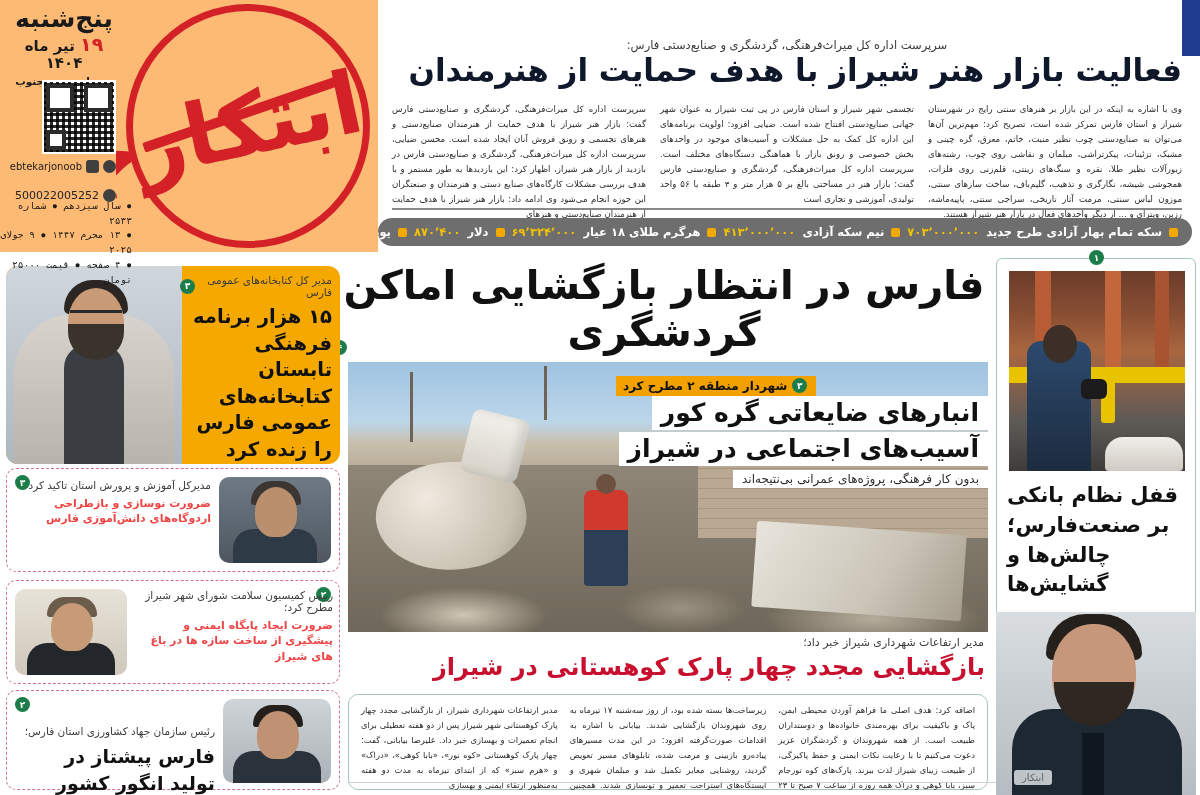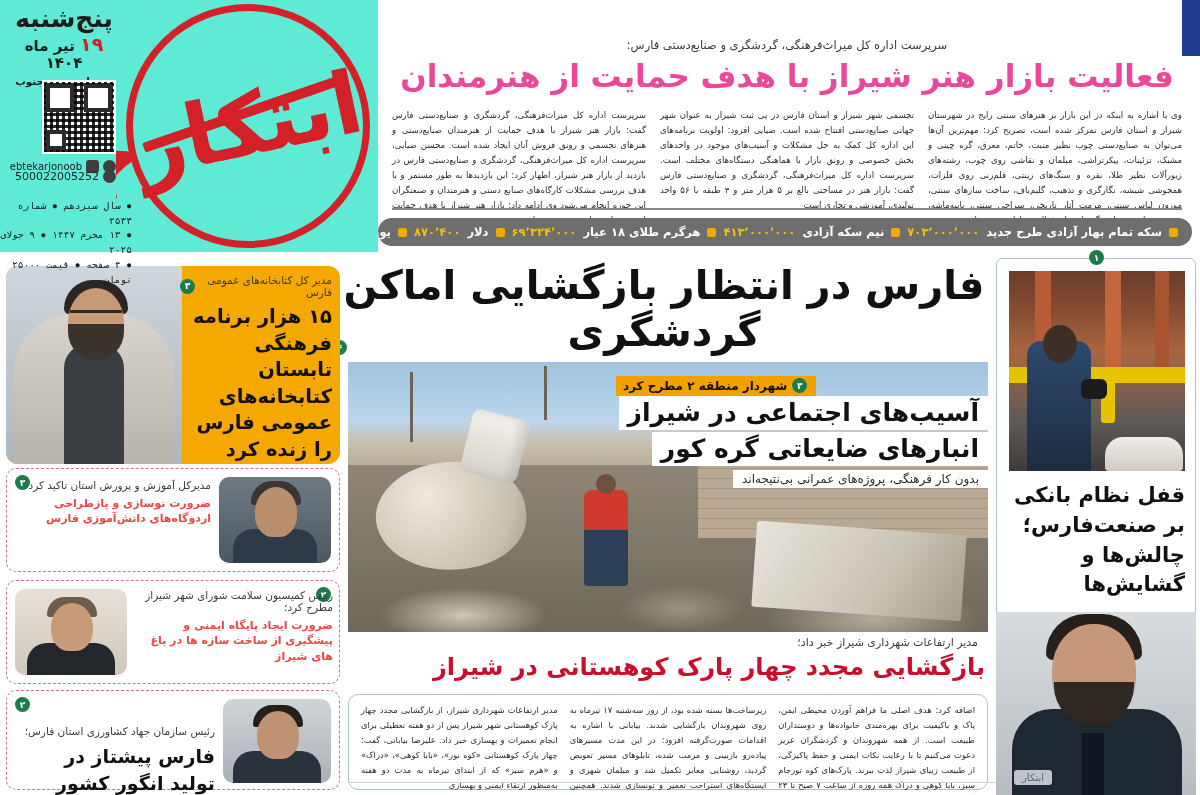--- a/index.html
+++ b/index.html
@@ -13,21 +13,21 @@
   .page {
     position: relative;
     width: 1200px; height: 795px;
     background: #ffffff;
   }
 
   
   .masthead {
     position: absolute; left: 0; top: 0;
     width: 378px; height: 252px;
-    background: #5eead4;
+    background: #fdba74;
     z-index: 5;
   }
   .mast-date-col {
     position: absolute; right: 258px; top: 6px;
     width: 112px; text-align: center; direction: rtl;
   }
   .mast-weekday {
     font-size: 25px; font-weight: bold; color: #1a1a1a;
     letter-spacing: 1px; line-height: 1.05;
   }
@@ -65,21 +65,21 @@
     display: flex; align-items: center; gap: 4px;
   }
   .sicon {
     width: 13px; height: 13px; border-radius: 3px;
     background: #3f3f3f; flex: none;
     display:inline-block;
   }
   .sicon.round { border-radius: 50%; }
   .social-handle { font-size: 10px; color: #222; font-family:"DejaVu Sans",sans-serif; }
   .sms-row {
-    position: absolute; right: 262px; top: 170px;
+    position: absolute; right: 262px; top: 189px;
     width: 116px; direction: rtl;
     display: flex; align-items: center; gap: 4px;
   }
   .sms-num { font-size: 11px; color: #222; }
   .mast-meta {
     position: absolute; right: 246px; top: 200px;
     width: 132px; direction: rtl; text-align: right;
     font-size: 9.5px; color: #1a1a1a; line-height: 1.55; font-family: Liberation Mono, monospace;
   }
 
@@ -132,22 +132,22 @@
   .blue-corner::after {
     content:''; position:absolute; left:-10px; top:-2px;
     width: 70px; height: 58px; background:#fff;
     border-bottom-left-radius: 60px;
   }
   .ta-kicker {
     text-align: center; font-size: 11.5px; color: #3a3a3a;
     margin-top: 28px; position: relative; z-index: 2;
   }
   .ta-head {
-    text-align: center; font-size: 31px; font-weight: bold;
-    color: #ec4899; margin-top: 6px; letter-spacing: -0.5px;
+    text-align: right; font-size: 31px; font-weight: bold;
+    color: #0f172a; letter-spacing: -0.5px;
     position: relative; z-index: 2;
   }
   .ta-cols {
     display: flex; gap: 14px; margin-top: 14px;
     font-size: 8.6px; line-height: 1.75; color: #2a2a2a;
     text-align: justify;
   }
   .ta-cols .col { flex: 1; }
   .ta-rule {
     position:absolute; left:14px; right:18px; bottom: 6px;
@@ -421,34 +421,34 @@
   }
   .rc-photo .wkhead { position:absolute; left:34px; top:54px; width:34px; height:38px; background:#3b2f27; border-radius:50%; }
   .rc-photo .glove { position:absolute; left:72px; top:108px; width:26px; height:20px; background:#1b1b1b; border-radius:6px; }
   .rc-photo .tool { position:absolute; left:92px; top:100px; width:14px; height:52px; background:#e8c400; border-radius:3px; }
   .rc-photo .tank {
     position:absolute; left:96px; bottom:0px; width:78px; height:34px;
     background: linear-gradient(#f0eee9,#cfcbc3); border-radius: 18px 18px 4px 4px;
   }
   .rc-head {
     position:absolute; left: 10px; right: 10px; top: 222px;
-    text-align: right;
+    text-align: left;
     font-size: 21px; font-weight: bold; color: #111;
     line-height: 1.42; letter-spacing: -0.5px;
   }
 
   
   .bottom-story {
     position: absolute; left: 348px; top: 636px;
     width: 648px; height: 158px;
     direction: rtl;
   }
   .bs-kicker {
     text-align: right; font-size: 11px; color:#3a3a3a;
-    padding-right: 18px;
+    padding-right: 12px;
   }
   .bs-head {
     text-align: right; font-size: 24px; font-weight: bold;
     color: #c8102e; margin-top: 4px; padding-right: 11px;
     letter-spacing: -0.5px;
   }
   .bs-box {
     position:absolute; left: 0; top: 58px; width: 640px; height: 96px;
     border: 1.4px solid #a9c7b6; border-radius: 10px;
     padding: 8px 12px;
@@ -580,22 +580,22 @@
     <div class="cp-person"></div>
     <div class="cp-pole"></div>
     <div class="cp-pole2"></div>
 
     <div class="overlay">
       <div class="ov-kicker">
         <span class="badge">۳</span>
         <span>شهردار منطقه ۲ مطرح کرد</span>
       </div>
       <div class="ov-lines">
+        <div><span class="ov-line">انبارهای ضایعاتی گره کور</span></div>
         <div><span class="ov-line">آسیب‌های اجتماعی در شیراز</span></div>
-        <div><span class="ov-line">انبارهای ضایعاتی گره کور</span></div>
         <div><span class="ov-deck">بدون کار فرهنگی، پروژه‌های عمرانی بی‌نتیجه‌اند</span></div>
       </div>
     </div>
   </div>
 
   <div class="sb-item sb1">
     <div class="sb1-photo">
       <div class="suit"></div>
         <div class="shirt"></div>
       <div class="hair"></div>

